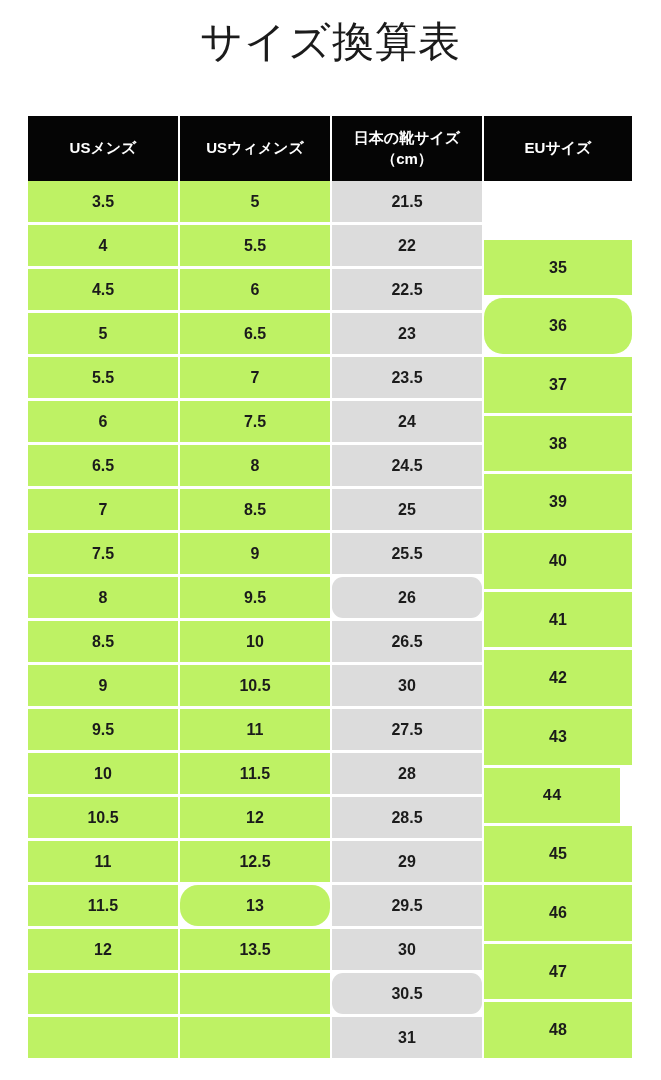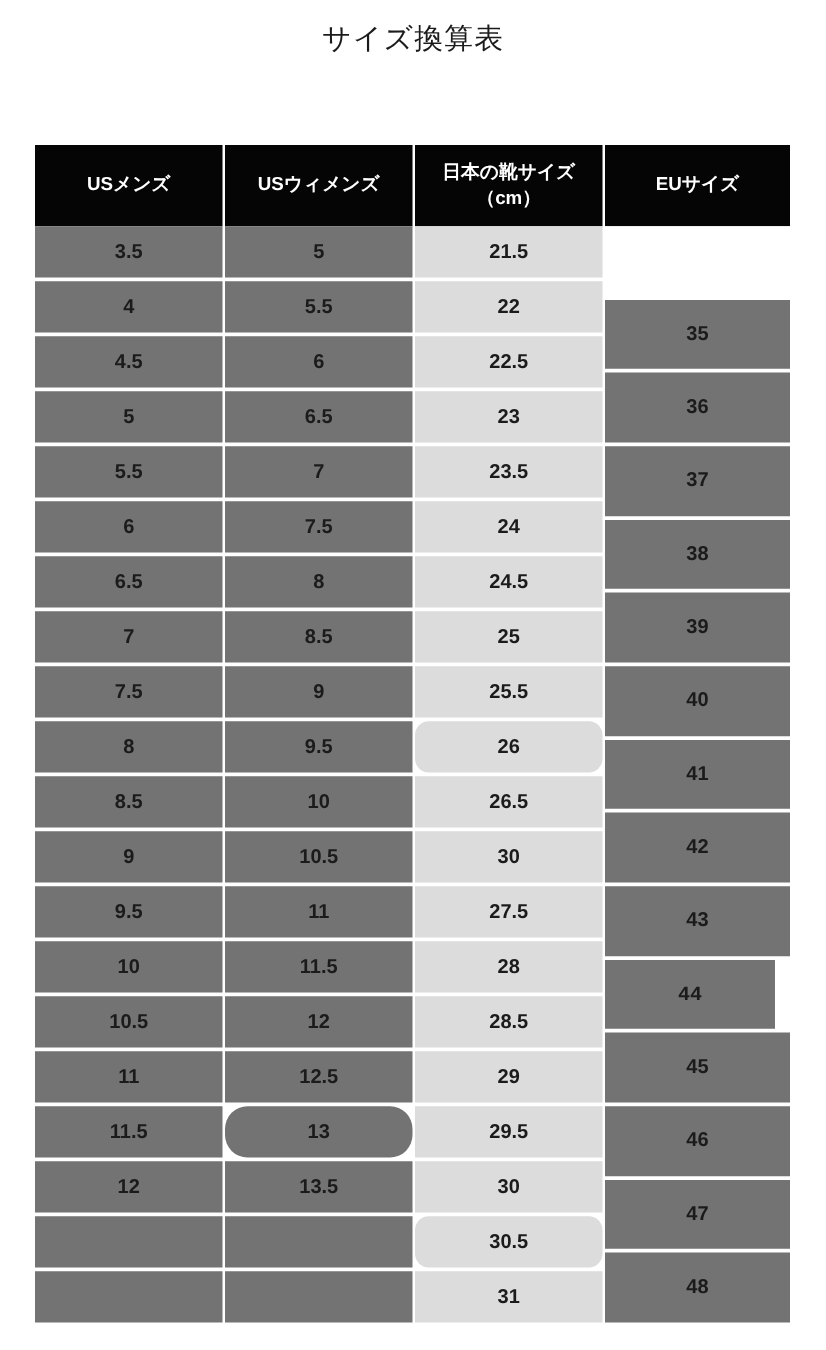--- a/index.html
+++ b/index.html
@@ -3,21 +3,21 @@
 <meta charset="utf-8">
 <style>
   html,body{margin:0;padding:0;}
   body{
     width:661px;height:1080px;background:#ffffff;
     font-family:"Liberation Sans","DejaVu Sans",sans-serif;
     overflow:hidden;position:relative;
   }
   #page-title{
     position:absolute;left:0;top:16px;width:661px;
-    text-align:center;font-size:23px;color:#1b1b1b;
+    text-align:center;font-size:42px;color:#1b1b1b;
     font-weight:400;letter-spacing:1px;line-height:1.25;
   }
   #size-table{
     position:absolute;left:28px;top:116px;
     width:604px;height:944px;
   }
   
   .hdr{
     position:absolute;top:0;height:65px;background:#050505;
     display:flex;align-items:center;justify-content:center;
@@ -28,21 +28,21 @@
   .c2{left:152px;width:150px;}
   .c3{left:304px;width:150px;}
   .c4{left:456px;width:148px;}
   
   .track{position:absolute;top:65px;}
   .cell{
     position:absolute;box-sizing:border-box;
     display:flex;align-items:center;justify-content:center;
     font-size:16px;font-weight:bold;color:#1b1b1b;
   }
-  .plain{background:#737373;}
+  .plain{background:#bef264;}
   .jp{background:#dcdcdc;}
   .blank{background:#ffffff;}
 </style>
 </head>
 <body>
 
 <div id="page-title">サイズ換算表</div>
 
 <div id="size-table">
   <div class="hdr c1">USメンズ</div>
@@ -112,21 +112,21 @@
       <div class="cell jp" style="left: 0px; top: 616px; width: 150px; height: 41px;">28.5</div>
       <div class="cell jp" style="left: 0px; top: 660px; width: 150px; height: 41px;">29</div>
       <div class="cell jp" style="left: 0px; top: 704px; width: 150px; height: 41px;">29.5</div>
       <div class="cell jp" style="left: 0px; top: 748px; width: 150px; height: 41px;">30</div>
       <div class="cell jp" style="left: 0px; top: 792px; width: 150px; height: 41px; border-radius: 11px;">30.5</div>
       <div class="cell jp" style="left: 0px; top: 836px; width: 150px; height: 41px;">31</div>
     </div>
   <div class="track" id="track-eu" style="left: 456px; width: 148px;">
       <div class="cell blank" style="left: 0px; top: 0px; width: 148px; height: 56px;"></div>
       <div class="cell plain" style="left: 0px; top: 59px; width: 148px; height: 55px;">35</div>
-      <div class="cell plain" style="left: 0px; top: 117px; width: 148px; height: 56px;">36</div>
+      <div class="cell plain" style="left: 0px; top: 117px; width: 148px; height: 56px; border-radius: 19px;">36</div>
       <div class="cell plain" style="left: 0px; top: 176px; width: 148px; height: 56px;">37</div>
       <div class="cell plain" style="left: 0px; top: 235px; width: 148px; height: 55px;">38</div>
       <div class="cell plain" style="left: 0px; top: 293px; width: 148px; height: 56px;">39</div>
       <div class="cell plain" style="left: 0px; top: 352px; width: 148px; height: 56px;">40</div>
       <div class="cell plain" style="left: 0px; top: 411px; width: 148px; height: 55px;">41</div>
       <div class="cell plain" style="left: 0px; top: 469px; width: 148px; height: 56px;">42</div>
       <div class="cell plain" style="left: 0px; top: 528px; width: 148px; height: 56px;">43</div>
       <div class="cell plain" style="left: 0px; top: 587px; width: 136px; height: 55px; font-family: Liberation Mono, monospace;">44</div>
       <div class="cell plain" style="left: 0px; top: 645px; width: 148px; height: 56px;">45</div>
       <div class="cell plain" style="left: 0px; top: 704px; width: 148px; height: 56px;">46</div>

